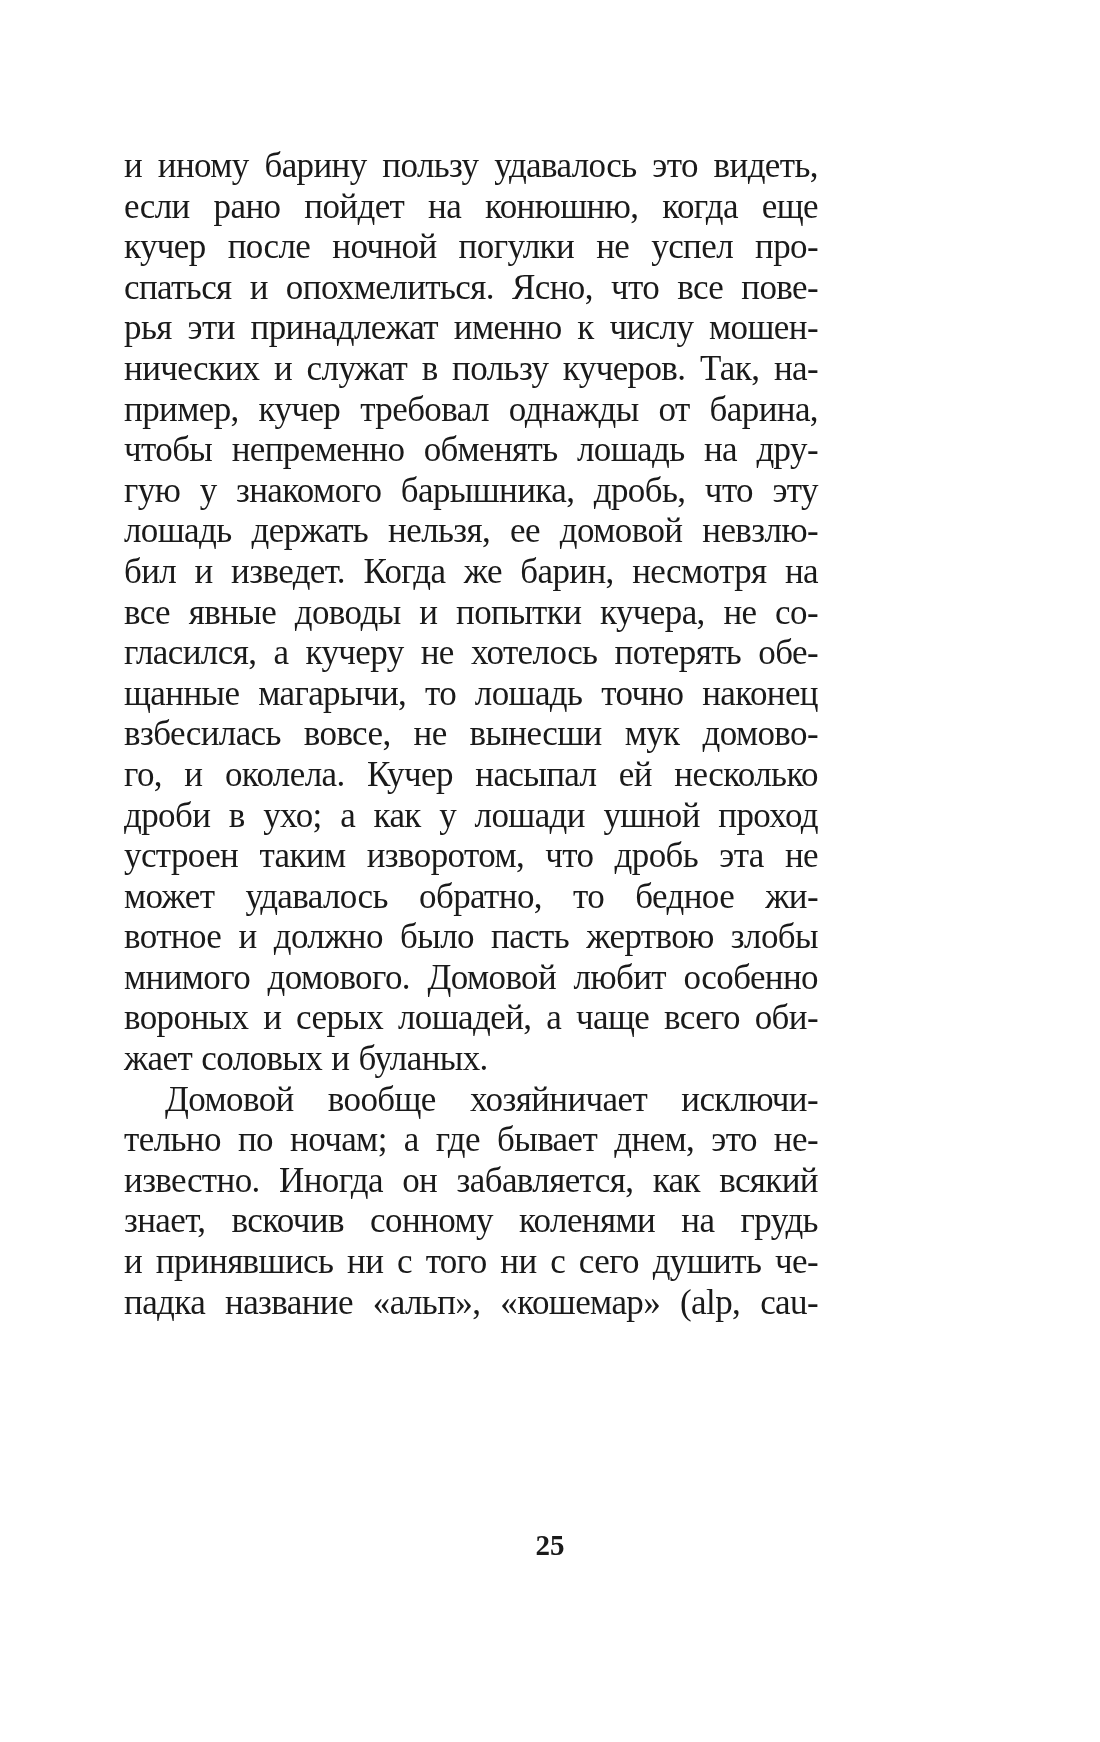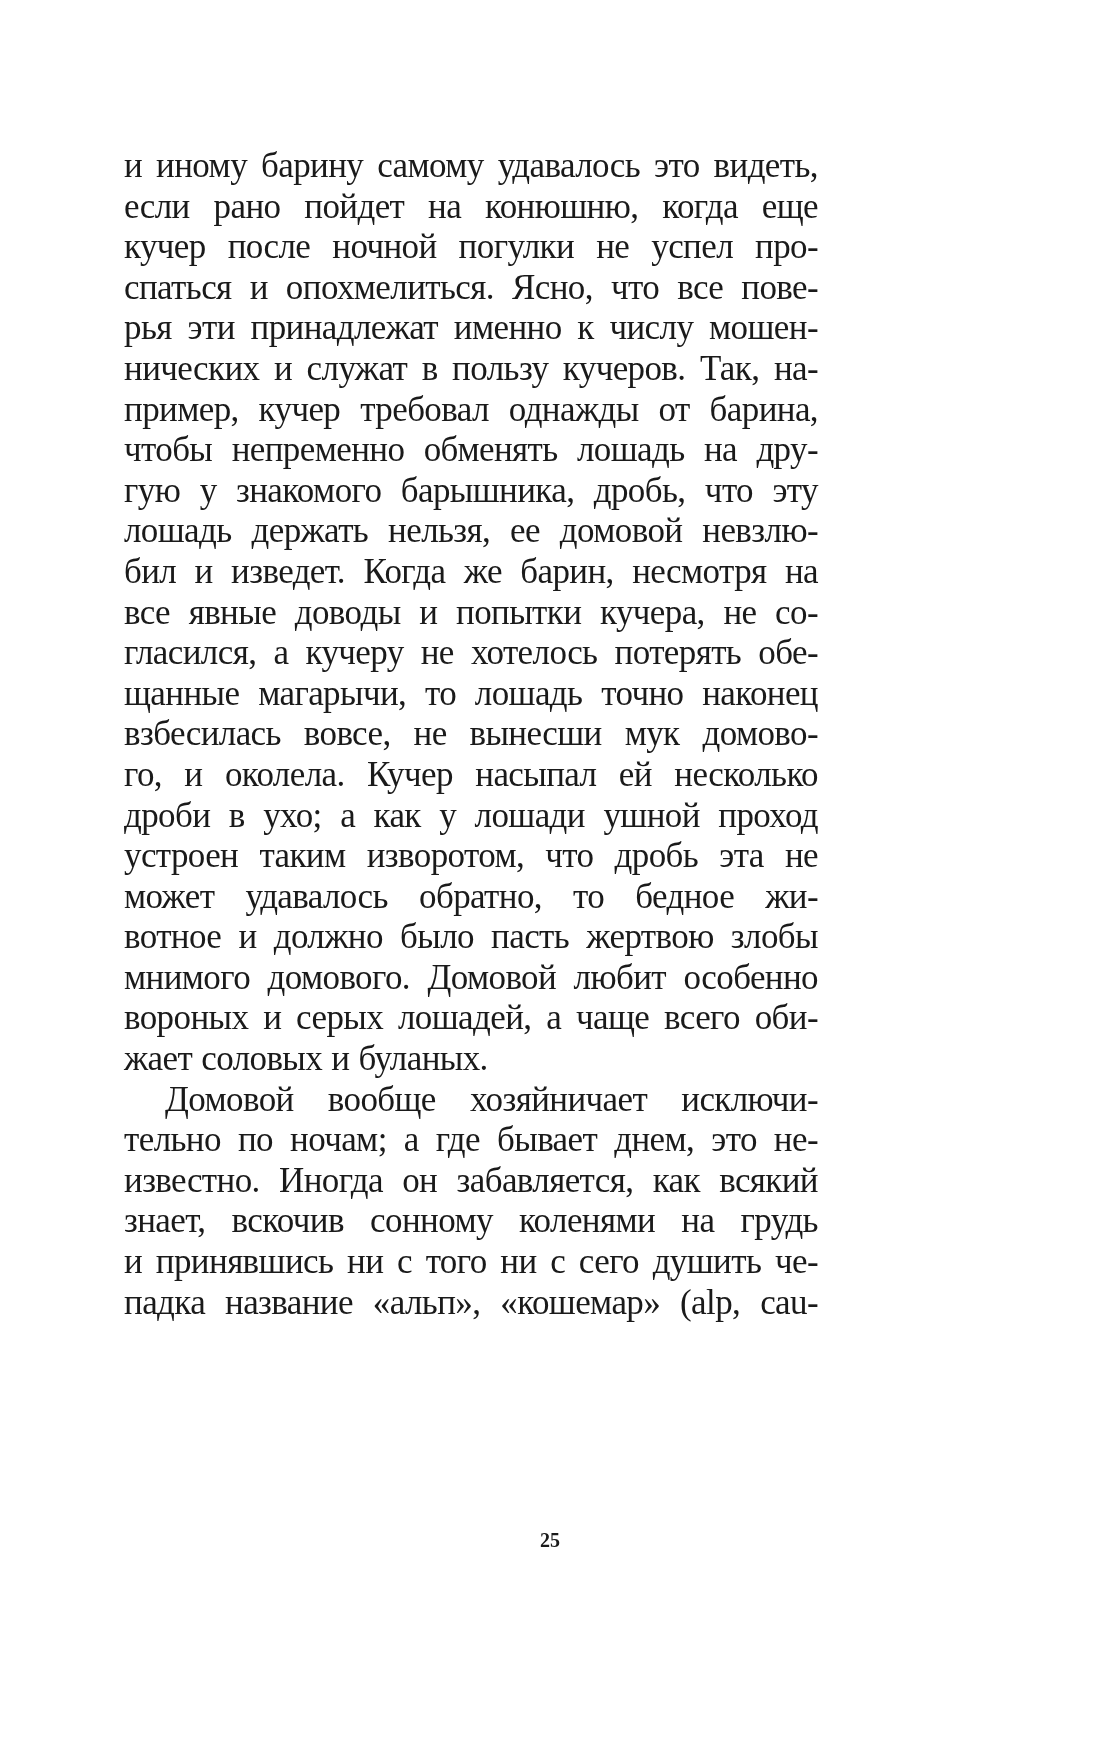--- a/index.html
+++ b/index.html
@@ -16,30 +16,30 @@
     font-size: 35px; line-height: 40.6px; height: 40.6px;
     white-space: nowrap; text-align: justify; text-align-last: justify;
     letter-spacing: -0.6px; word-spacing: 1px;
     font-stretch: condensed;
     transform-origin: left center;
   }
   .line.last { text-align-last: left; }
   .line.indent { padding-left: 41px; }
   .page-number {
     position: absolute; left: 0; width: 1100px; top: 1529px;
-    text-align: center; font-size: 20px; font-weight: bold;
+    text-align: center; font-size: 29px; font-weight: bold;
     font-family: "Liberation Serif", "DejaVu Serif", serif; color: #1a1a1a;
   }
 </style>
 </head>
 <body>
 
 <div class="page">
   <div class="text-block">
-    <div class="line">и иному барину самому удавалось это видеть,</div>
+    <div class="line">и иному барину пользу удавалось это видеть,</div>
     <div class="line">если рано пойдет на конюшню, когда еще</div>
     <div class="line">кучер после ночной погулки не успел про-</div>
     <div class="line">спаться и опохмелиться. Ясно, что все пове-</div>
     <div class="line">рья эти принадлежат именно к числу мошен-</div>
     <div class="line">нических и служат в пользу кучеров. Так, на-</div>
     <div class="line">пример, кучер требовал однажды от барина,</div>
     <div class="line">чтобы непременно обменять лошадь на дру-</div>
     <div class="line">гую у знакомого барышника, дробь, что эту</div>
     <div class="line">лошадь держать нельзя, ее домовой невзлю-</div>
     <div class="line">бил и изведет. Когда же барин, несмотря на</div>

